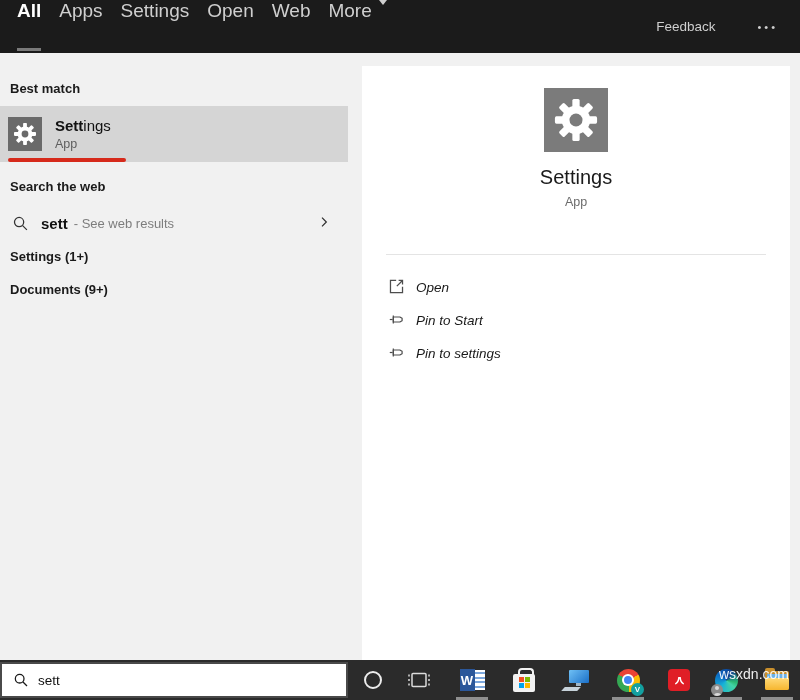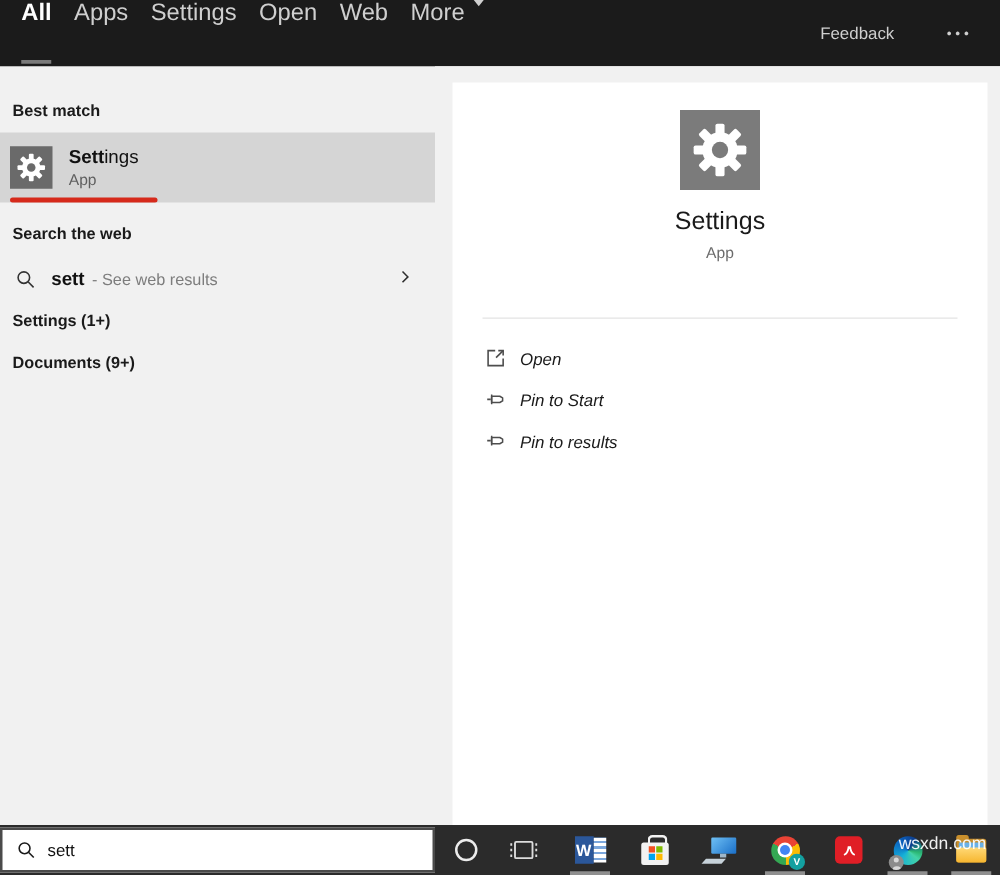--- a/index.html
+++ b/index.html
@@ -229,21 +229,21 @@
           <span class="action-label">Pin to Start</span>
         </div>
         <div class="action-row">
           <span class="action-icon">
             <svg width="17" height="17" viewBox="0 0 24 24" fill="none" stroke="#4d4d4d" stroke-width="1.7">
               <path d="M2.5 12h4"></path>
                 <path d="M7.5 6.5v11"></path>
                 <path d="M7.5 8.5h9.2l3.2 1.8v3.4l-3.2 1.8H7.5z" stroke-linejoin="round"></path>
             </svg>
           </span>
-          <span class="action-label">Pin to results</span>
+          <span class="action-label">Pin to settings</span>
         </div>
       </div>
     </div>
   </div>
 
   <div class="taskbar">
     <div class="tb-search">
       <svg width="16" height="16" viewBox="0 0 24 24" fill="none" stroke="#1a1a1a" stroke-width="1.9">
         <circle cx="10" cy="10" r="6.5"></circle>
           <path d="M15 15l6 6"></path>

